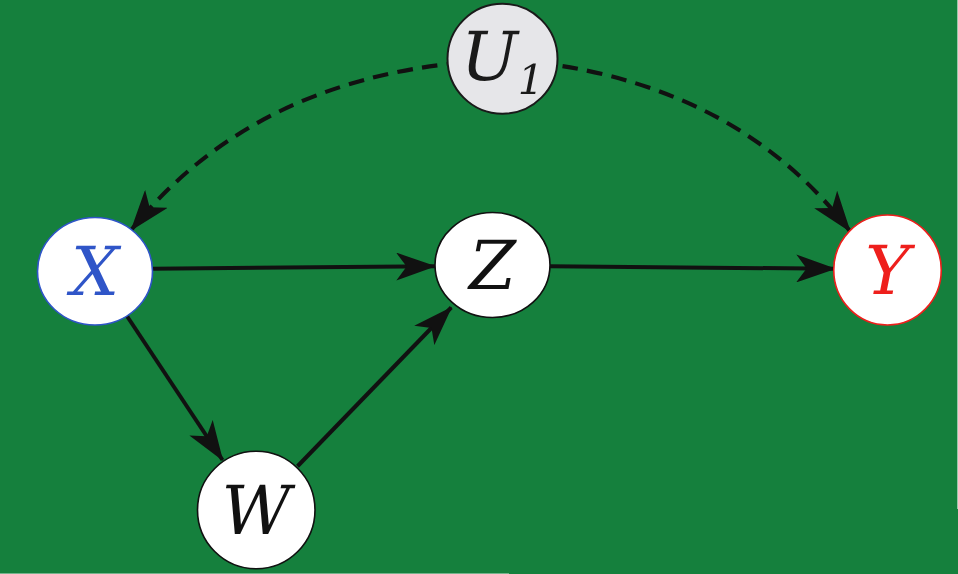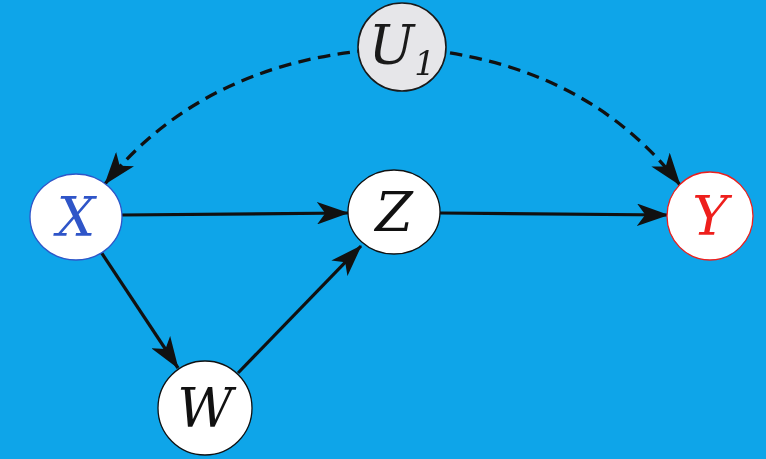--- a/index.html
+++ b/index.html
@@ -7,21 +7,21 @@
     padding: 0;
     background: #ffffff;
     width: 766px;
     height: 459px;
     overflow: hidden;
   }
   .canvas {
     position: relative;
     width: 766px;
     height: 459px;
-    background: #0ea5e9;
+    background: #15803d;
   }
   svg { display: block; }
   .edge-solid {
     fill: none;
     stroke-width: 3.2;
     stroke-linecap: butt;
   }
   .edge-dashed {
     fill: none;
     stroke-width: 3.3;

